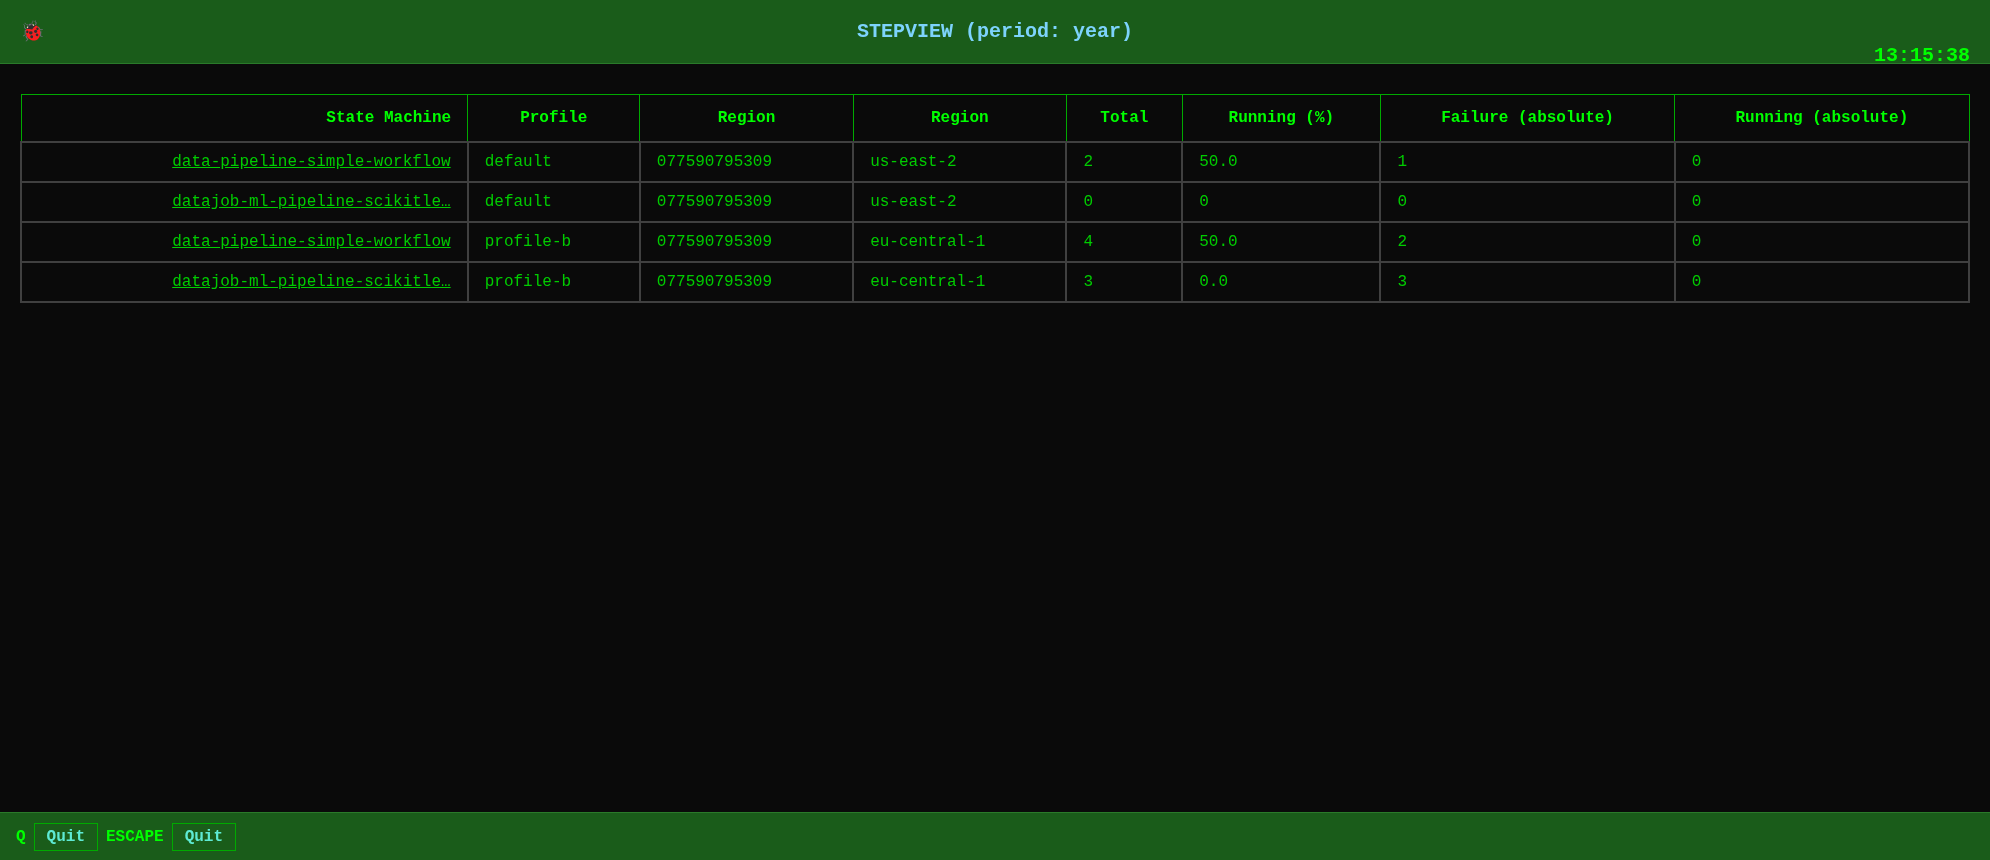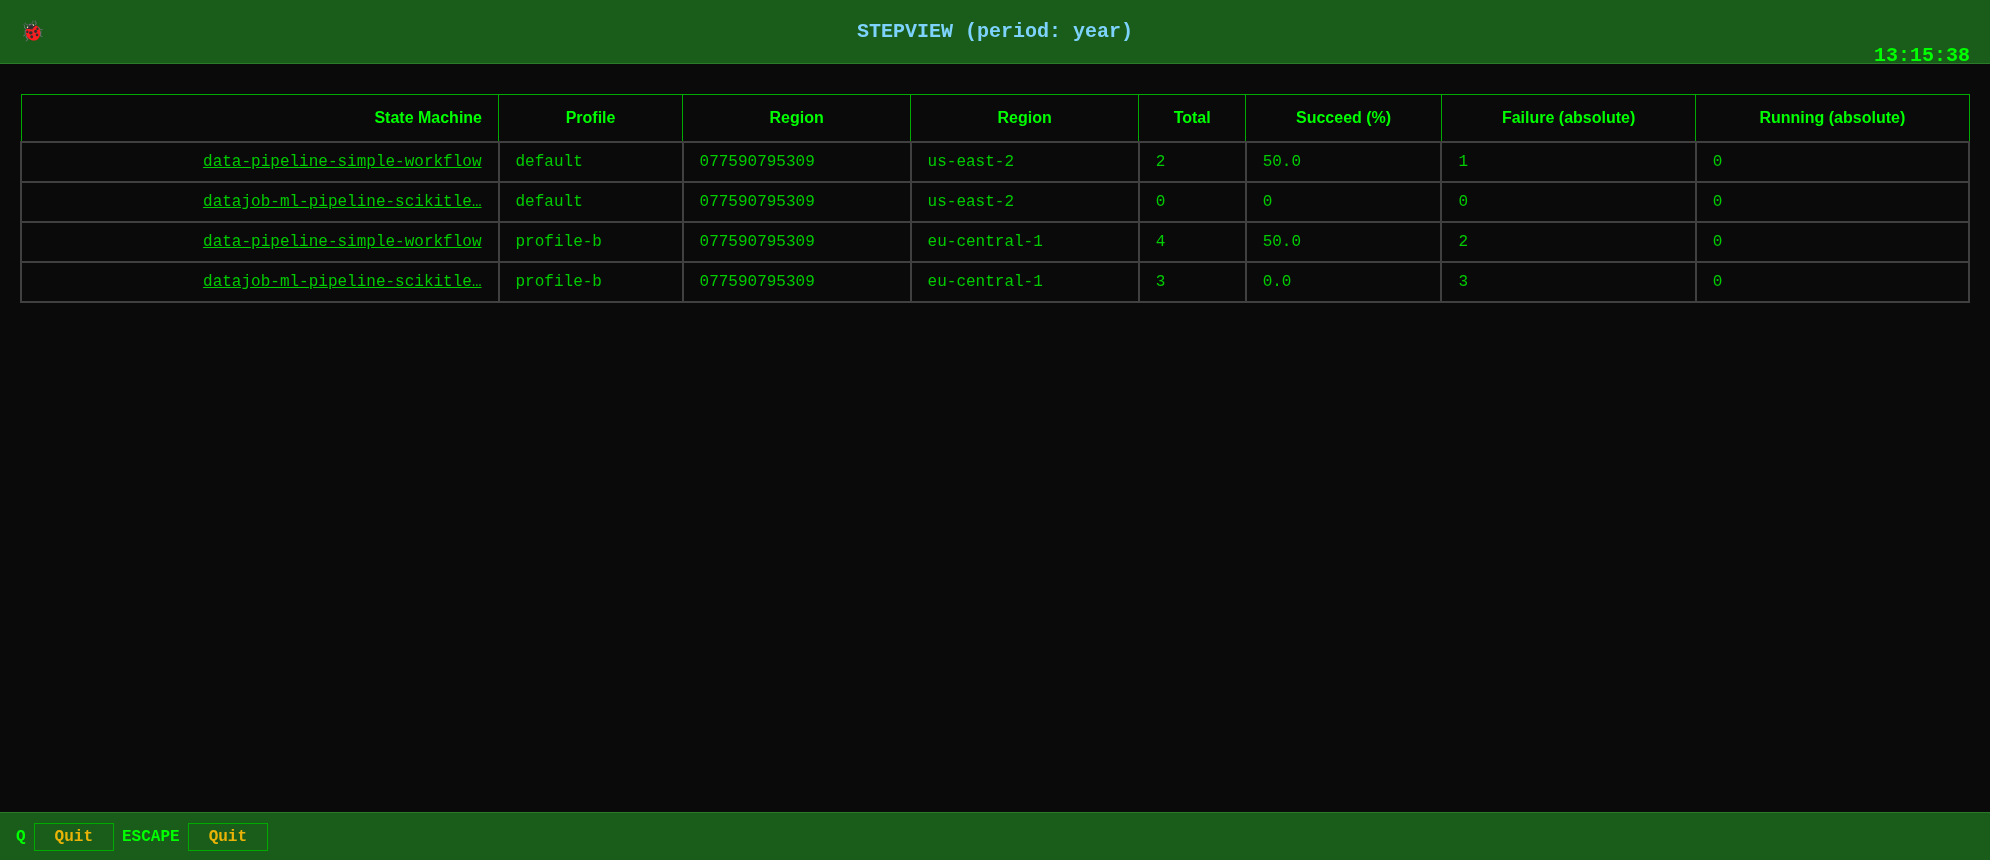--- a/index.html
+++ b/index.html
@@ -66,21 +66,21 @@
     
     #data-table {
       border-collapse: collapse;
       width: 100%;
       border: 1px solid #00aa00;
     }
 
     #data-table th {
       background-color: #0a0a0a;
       color: #00ff00;
-      font-family: Liberation Sans, sans-serif;
+      font-family: Liberation Mono, monospace;
       font-size: 16px;
       font-weight: bold;
       padding: 14px 16px;
       border: 1px solid #00aa00;
       text-align: center;
       white-space: nowrap;
     }
 
     #data-table td {
       color: #00cc00;
@@ -131,25 +131,25 @@
     .key-label {
       color: #00ff00;
       font-family: 'Courier New', Courier, monospace;
       font-size: 16px;
       font-weight: bold;
     }
 
     .key-button {
       background-color: #1a5c1a;
       border: 1px solid #00aa00;
-      color: #eab308;
-      font-family: 'Courier New', Courier, monospace;
-      font-size: 16px;
-      font-weight: bold;
-      padding: 4px 20px;
+      color: #5eead4;
+      font-family: 'Courier New', Courier, monospace;
+      font-size: 16px;
+      font-weight: bold;
+      padding: 4px 12px;
       cursor: pointer;
       text-align: right;
     }
   </style>
 </head>
 <body>
 
 <div id="top-bar">
   <div id="top-bar-left">
     <span id="app-icon">🐞</span>
@@ -160,21 +160,21 @@
 
 <div id="main-content">
   <table id="data-table">
     <thead>
       <tr>
         <th>State Machine</th>
         <th>Profile</th>
         <th>Region</th>
         <th>Region</th>
         <th>Total</th>
-        <th>Succeed (%)</th>
+        <th>Running (%)</th>
         <th>Failure (absolute)</th>
         <th>Running (absolute)</th>
       </tr>
     </thead>
     <tbody id="table-body">
     <tr>
           <td>data-pipeline-simple-workflow</td>
           <td>default</td>
           <td>077590795309</td>
           <td>us-east-2</td>

